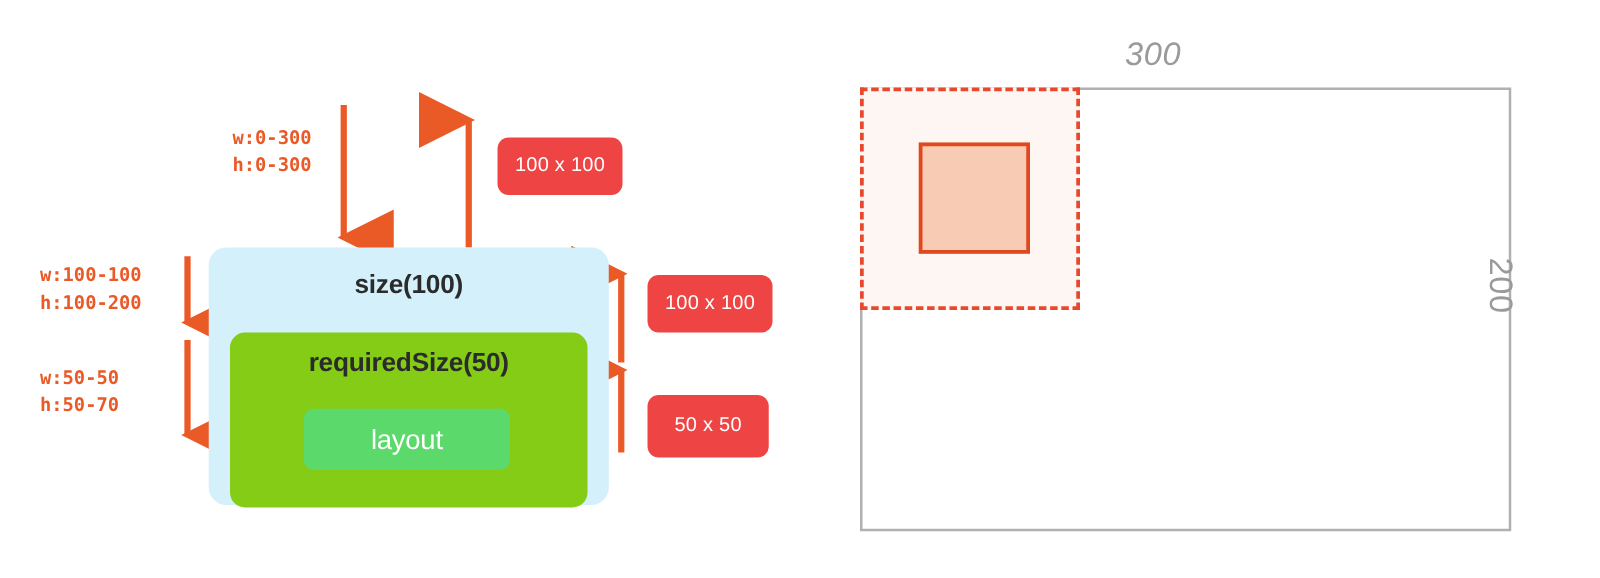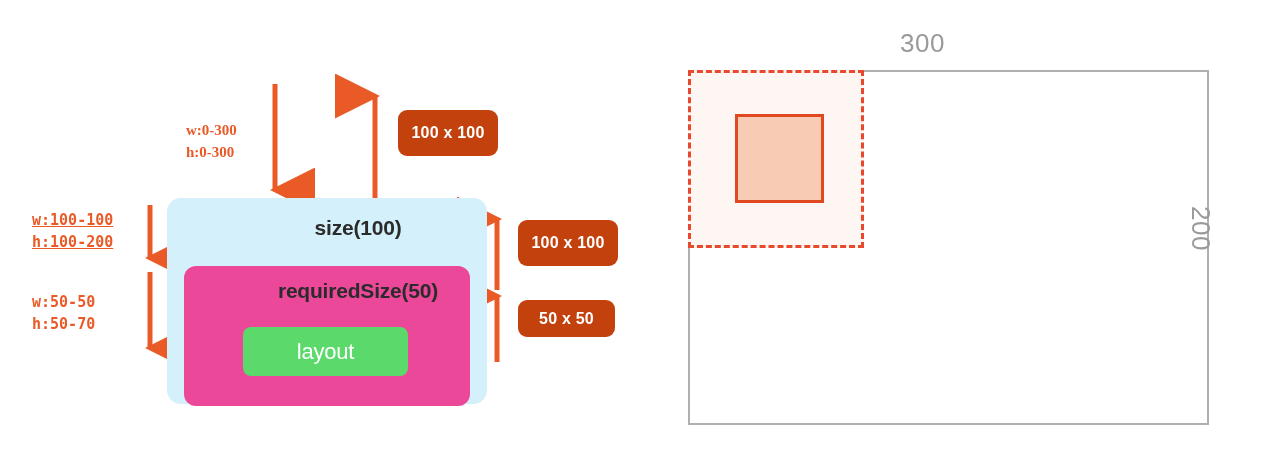--- a/index.html
+++ b/index.html
@@ -28,34 +28,33 @@
     background: #d3f0fb;
     border-radius: 14px;
     box-sizing: border-box;
   }
   .box-inner {
     position: absolute;
     left: 17px;
     top: 68px;
     width: 286px;
     height: 140px;
-    background: #ec4899;
+    background: #84cc16;
     border-radius: 12px;
     box-sizing: border-box;
   }
   .box-title {
     position: absolute;
     left: 0;
     width: 100%;
     text-align: center;
     font-size: 21px;
     font-weight: bold;
     color: #2b2b2b;
     letter-spacing: -0.2px;
-    padding-left: 31px;
   }
   .box-outer > .box-title { top: 18px; }
   .box-inner > .box-title { top: 13px; }
 
   .btn-layout {
     position: absolute;
     left: 59px;
     top: 61px;
     width: 165px;
     height: 49px;
@@ -67,47 +66,47 @@
     font-family: "Liberation Sans", sans-serif;
     letter-spacing: -0.2px;
     line-height: 49px;
     text-align: center;
     padding: 0;
   }
 
   
   .badge {
     position: absolute;
-    background: #c2410c;
+    background: #ef4444;
     color: #ffffff;
     border-radius: 9px;
     font-size: 16px;
-    font-weight: bold;
+    font-weight: normal;
     letter-spacing: 0.2px;
     display: flex;
     align-items: center;
     justify-content: center;
     white-space: nowrap;
   }
   .badge-top    { left: 398px; top: 110px; width: 100px; height: 46px; }
   .badge-mid    { left: 518px; top: 220px; width: 100px; height: 46px; }
-  .badge-bottom { left: 518px; top: 300px; width: 97px;  height: 37px; }
+  .badge-bottom { left: 518px; top: 316px; width: 97px;  height: 50px; }
 
   
   .meas {
     position: absolute;
     color: #ea5a27;
     font-family: "DejaVu Sans Mono", "Liberation Mono", monospace;
     font-size: 15px;
     font-weight: bold;
     line-height: 1.45;
     white-space: pre;
   }
-  .meas-top    { left: 186px; top: 120px; font-family: Liberation Serif, serif; }
-  .meas-left-1 { left: 32px;  top: 210px; text-decoration: underline; }
+  .meas-top    { left: 186px; top: 100px; }
+  .meas-left-1 { left: 32px;  top: 210px; }
   .meas-left-2 { left: 32px;  top: 292px; }
 
   
   .arrow-layer {
     position: absolute;
     left: 0; top: 0;
     width: 1280px;
     height: 462px;
     pointer-events: none;
   }
@@ -145,20 +144,21 @@
   }
   .dim-label {
     position: absolute;
     color: #9a9a9a;
     font-size: 26px;
     letter-spacing: 0.5px;
   }
   .dim-top {
     left: 900px;
     top: 28px;
+    font-style: italic;
   }
   .dim-right {
     left: 1216px;
     top: 206px;
     transform: rotate(90deg);
     transform-origin: left top;
   }
 </style>
 </head>
 <body>

